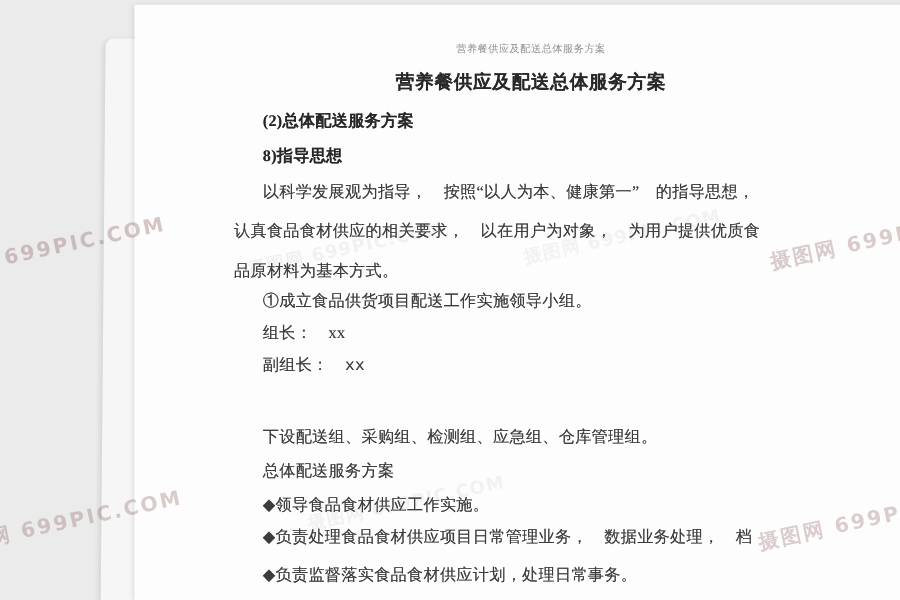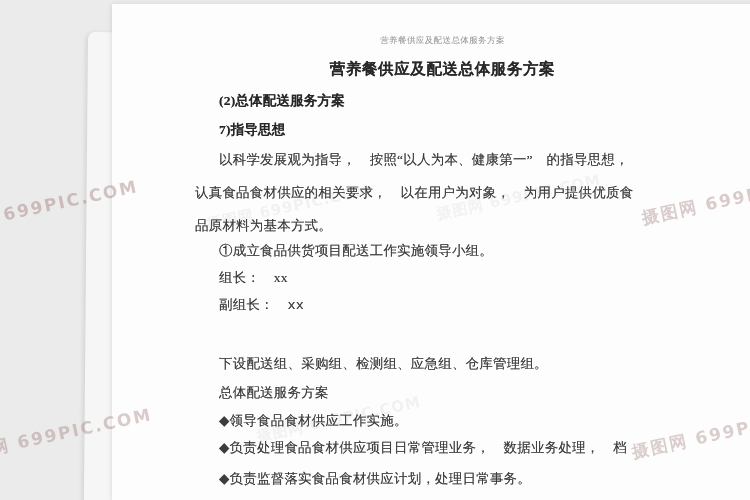--- a/index.html
+++ b/index.html
@@ -85,21 +85,21 @@
 
 <div class="stage">
 
   <div class="back-page"></div>
 
   <div class="page">
     <div class="page-header">营养餐供应及配送总体服务方案</div>
     <div class="doc-title">营养餐供应及配送总体服务方案</div>
     <div class="doc-lines" id="doc-lines">
         <div class="bold ind">(2)总体配送服务方案</div>
-        <div class="bold ind">7)指导思想</div>
+        <div class="bold ind">8)指导思想</div>
         <div class="ind">以科学发展观为指导，　按照“以人为本、健康第一”　的指导思想，</div>
         <div class="flush">认真食品食材供应的相关要求，　以在用户为对象，　为用户提供优质食</div>
         <div class="flush">品原材料为基本方式。</div>
         <div class="ind">①成立食品供货项目配送工作实施领导小组。</div>
         <div class="ind">组长：　xx</div>
         <div class="ind">副组长：　xx</div>
         <div class="ind">下设配送组、采购组、检测组、应急组、仓库管理组。</div>
         <div class="ind">总体配送服务方案</div>
         <div class="ind">◆领导食品食材供应工作实施。</div>
         <div class="ind">◆负责处理食品食材供应项目日常管理业务，　数据业务处理，　档</div>

